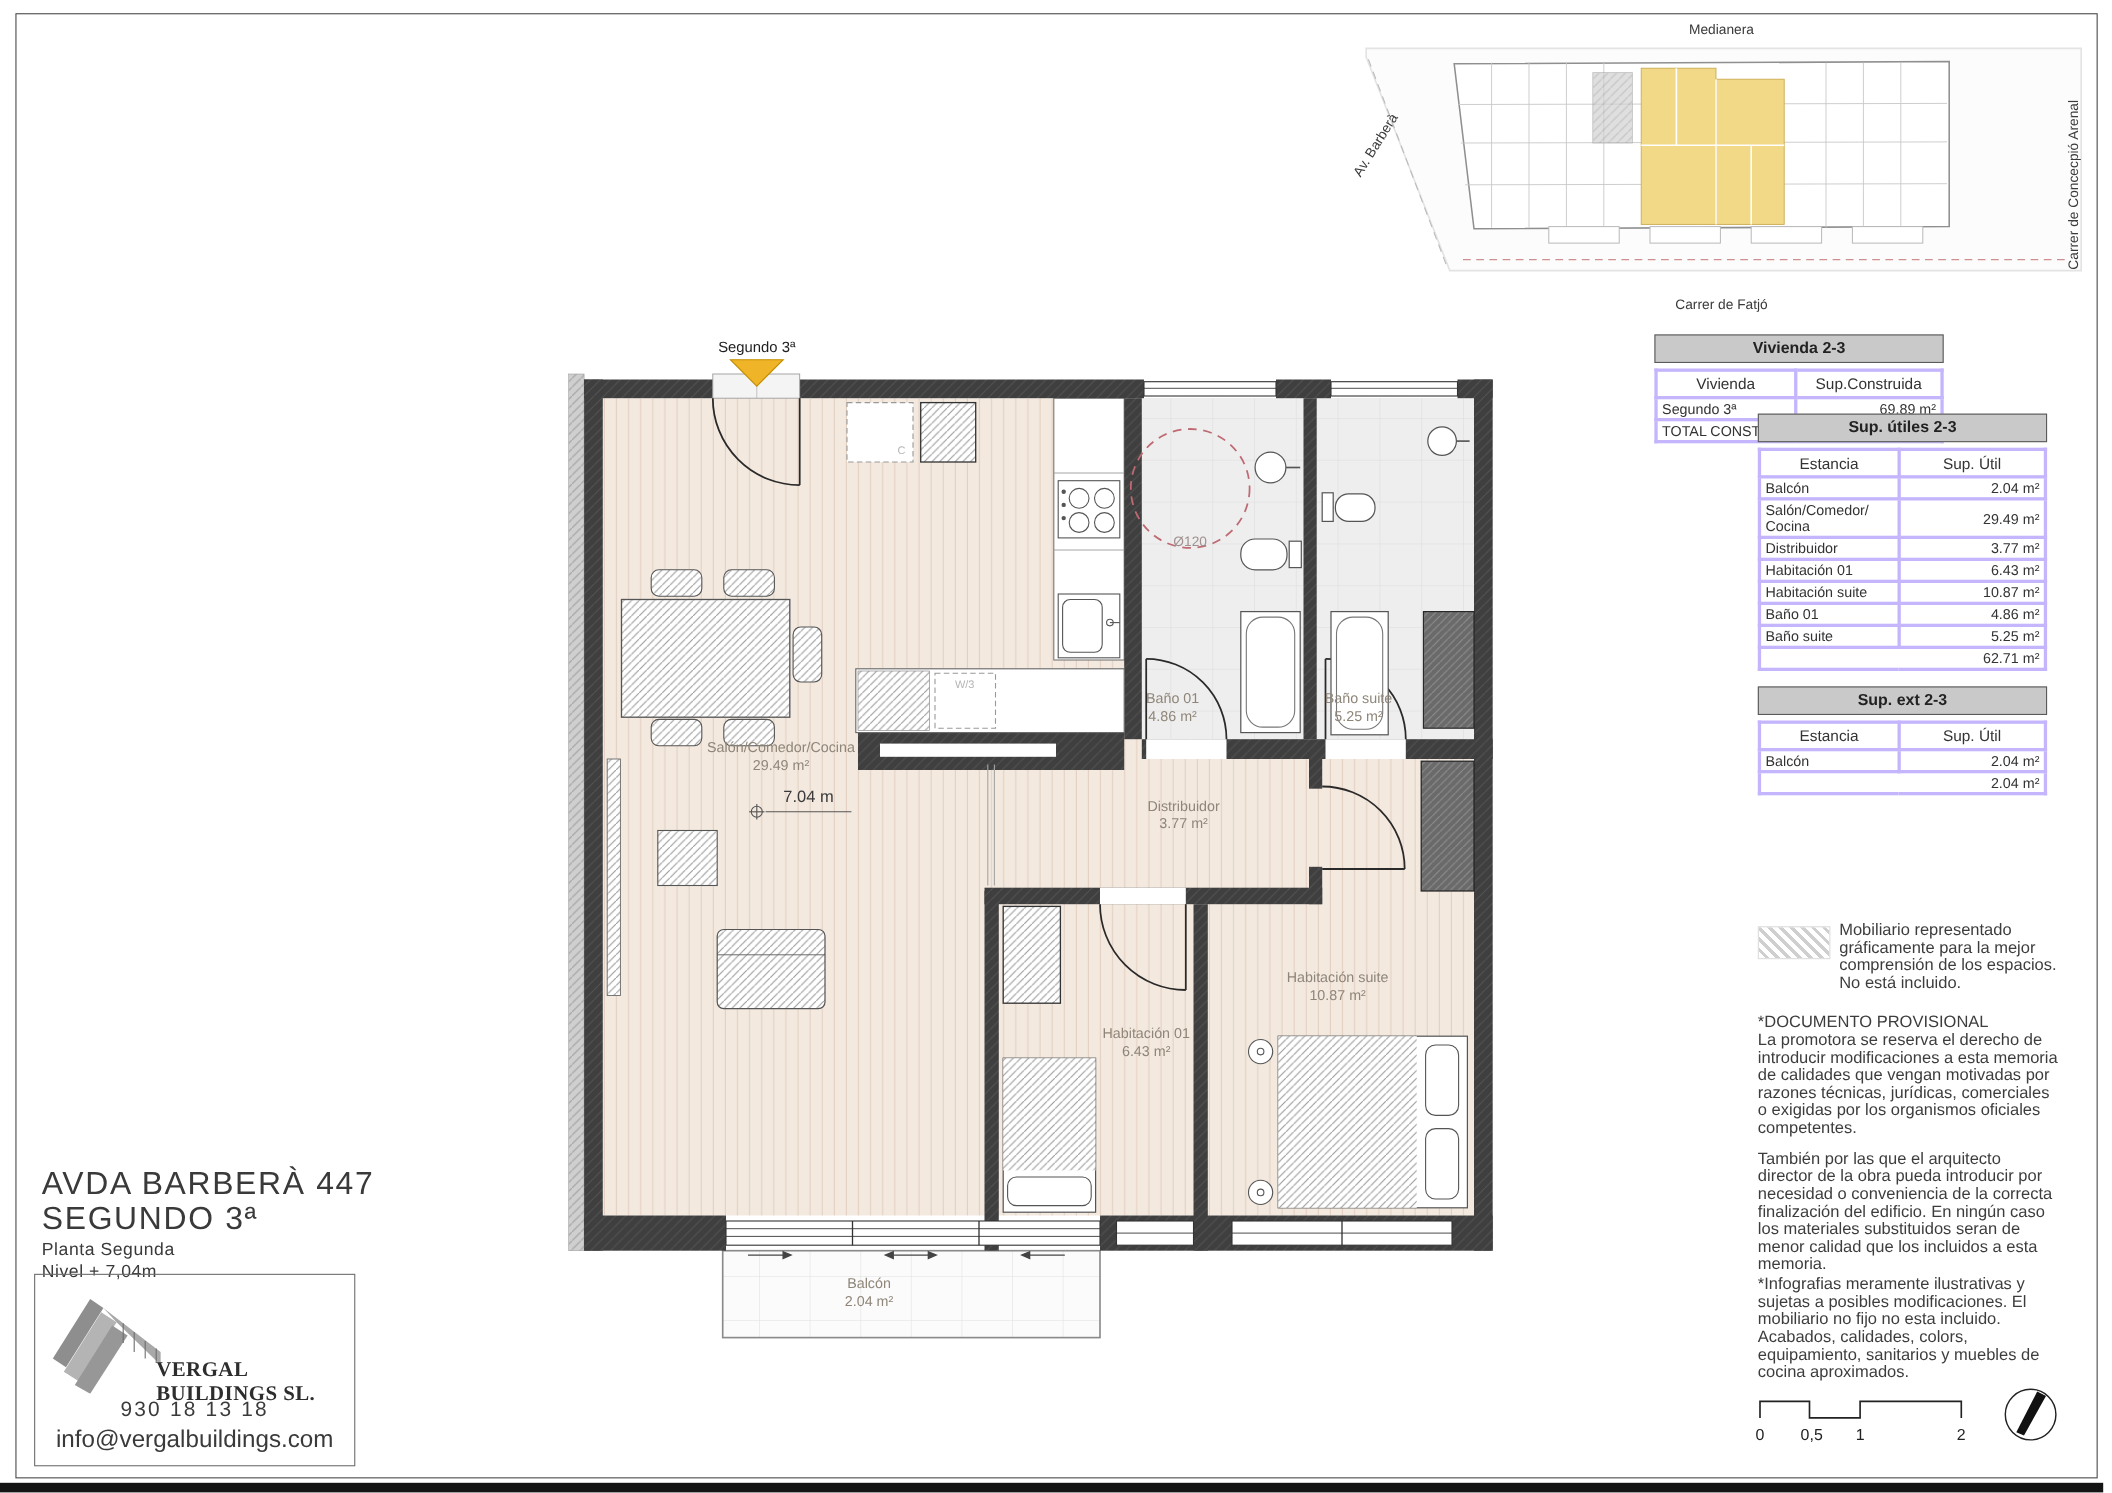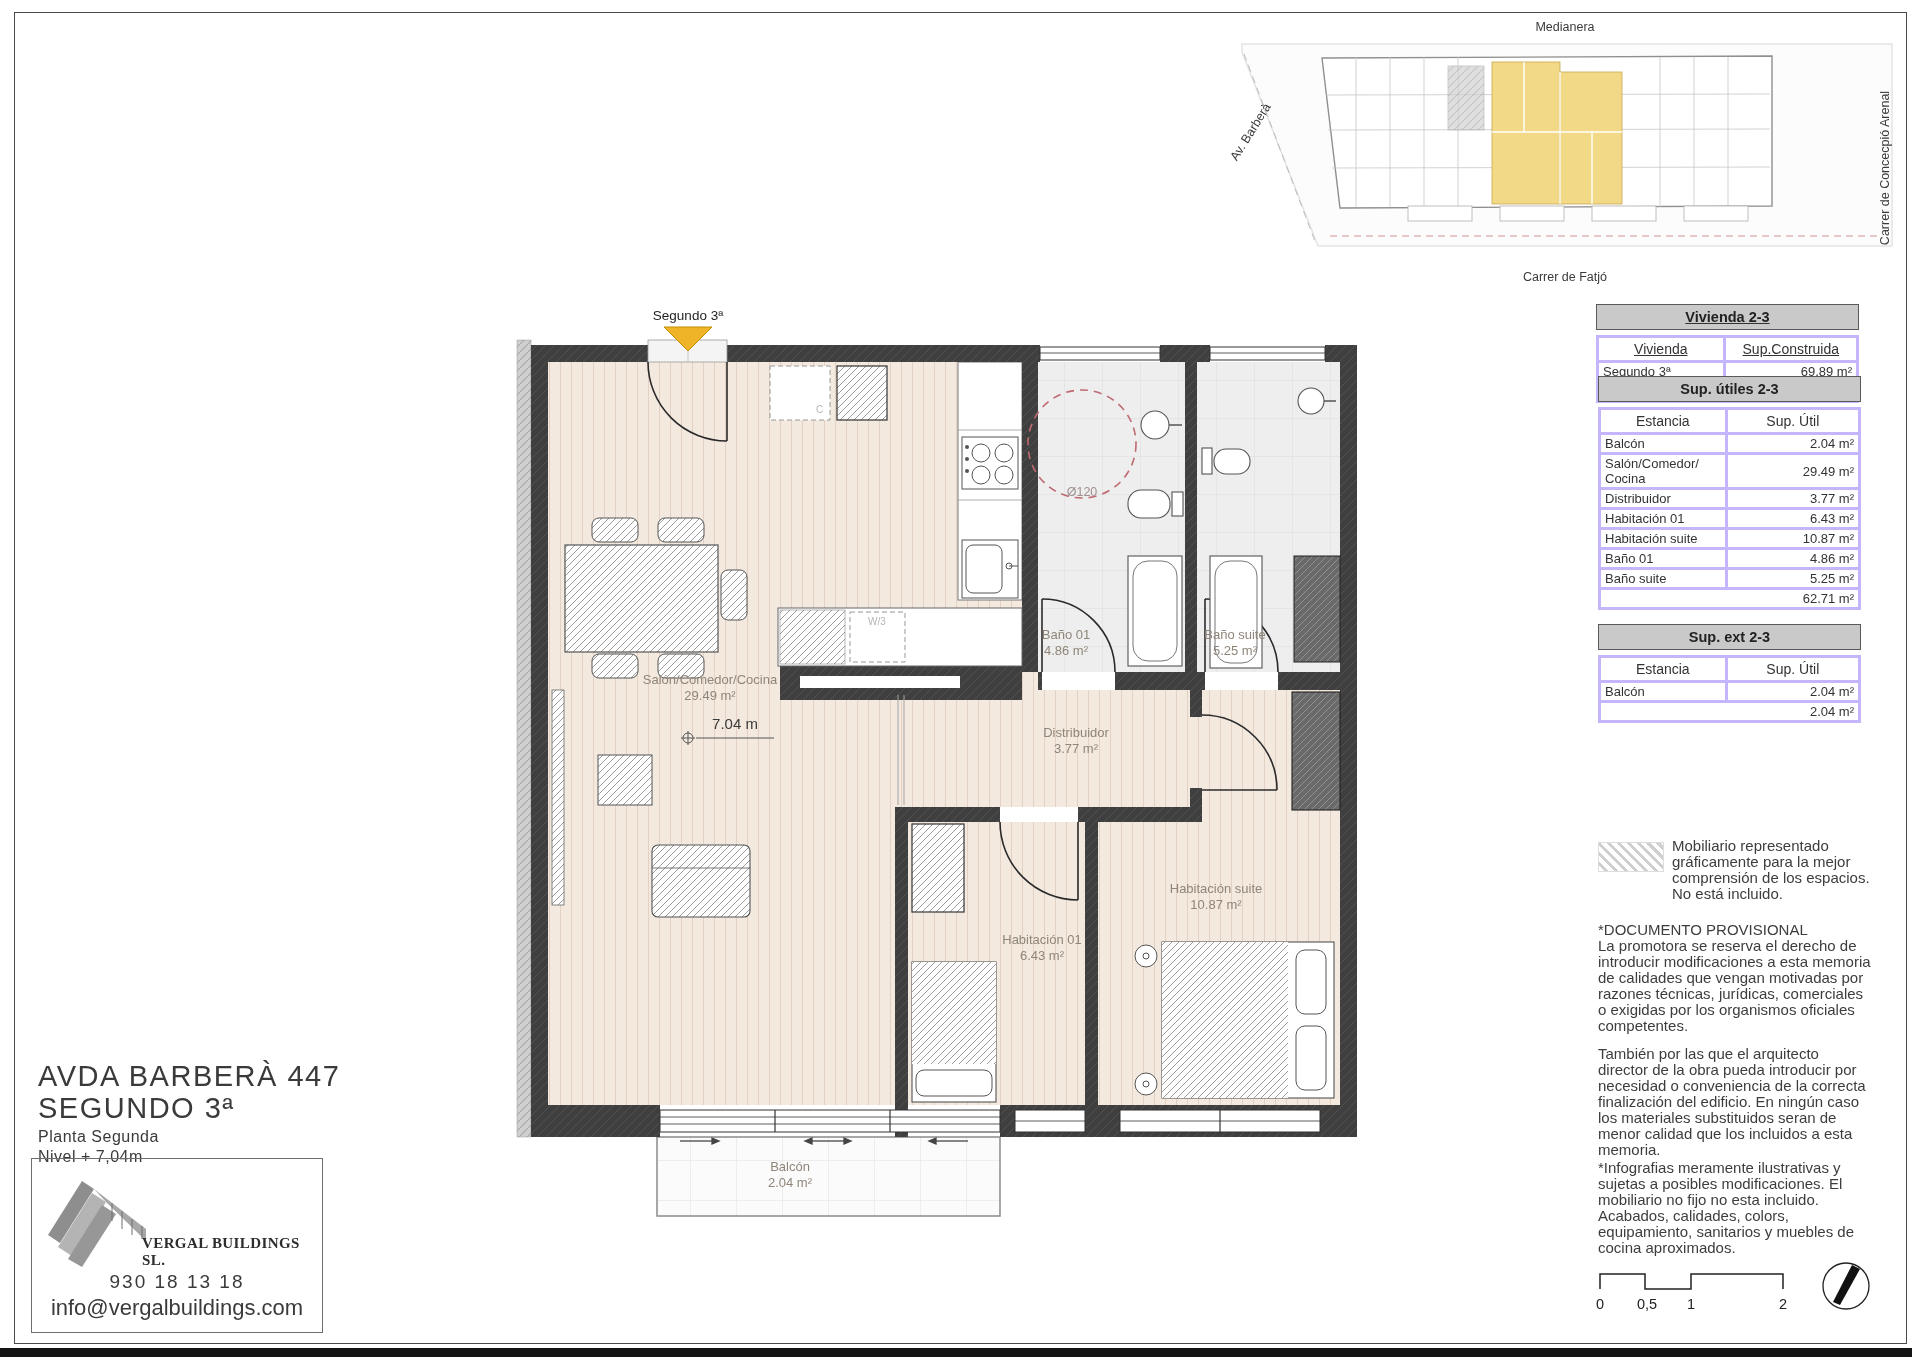--- a/index.html
+++ b/index.html
@@ -24,21 +24,21 @@
   
   .note{position:absolute;left:1598px;width:274px;font-size:15px;line-height:16px;color:#3d3d3d;}
   .swatch{position:absolute;left:1598px;top:842px;width:64px;height:28px;
           background:repeating-linear-gradient(45deg,#fff 0 4px,#cfcfcf 4px 7px);
           border:0.5px solid #ddd;}
   
   .proj-big{position:absolute;left:38px;font-size:29px;letter-spacing:1.5px;color:#3a3a3a;}
   .proj-small{position:absolute;left:38px;font-size:16px;letter-spacing:0.5px;color:#3a3a3a;}
   .logo-box{position:absolute;left:31px;top:1158px;width:290px;height:173px;border:1px solid #6e6e6e;}
   .company{position:absolute;left:110px;top:76px;font-family:"Liberation Serif",serif;
-           font-weight:bold;font-size:15px;color:#2d2d2d;letter-spacing:0.4px;}
+           font-weight:bold;font-size:19px;color:#2d2d2d;letter-spacing:0.4px;}
   .phone{position:absolute;left:0;top:112px;width:100%;text-align:center;font-size:19px;
          letter-spacing:2px;color:#3a3a3a;}
   .email{position:absolute;left:0;top:136px;width:100%;text-align:center;font-size:22px;color:#3a3a3a;}
 </style>
 </head>
 <body>
 
 <div id="page">
 
 <svg id="planSvg" width="1920" height="1357" viewBox="0 0 1920 1357" font-family="Liberation Sans, sans-serif">
@@ -365,21 +365,21 @@
   </g>
   <g>
     <circle cx="1846" cy="1286" r="23" fill="none" stroke="#222" stroke-width="1.3"></circle>
     <polygon points="1833,1302 1840,1305 1860,1269 1852,1265" fill="#111"></polygon>
   </g>
 </svg>
 
   <div class="sheet-border"></div>
   <div class="bottom-bar"></div>
 
-  <div class="tbl" style="left:1596px;top:304px;text-decoration:underline;">
+  <div class="tbl" style="left:1504px;top:304px;">
     <div class="tbl-title">Vivienda 2-3</div>
     <table class="grid">
       <tbody>
           <tr class="hdr">
         <td>Vivienda</td>
         <td>Sup.Construida</td>
       </tr>
       <tr>
         <td>Segundo 3ª</td>
             <td class="num">69.89 m²</td>

